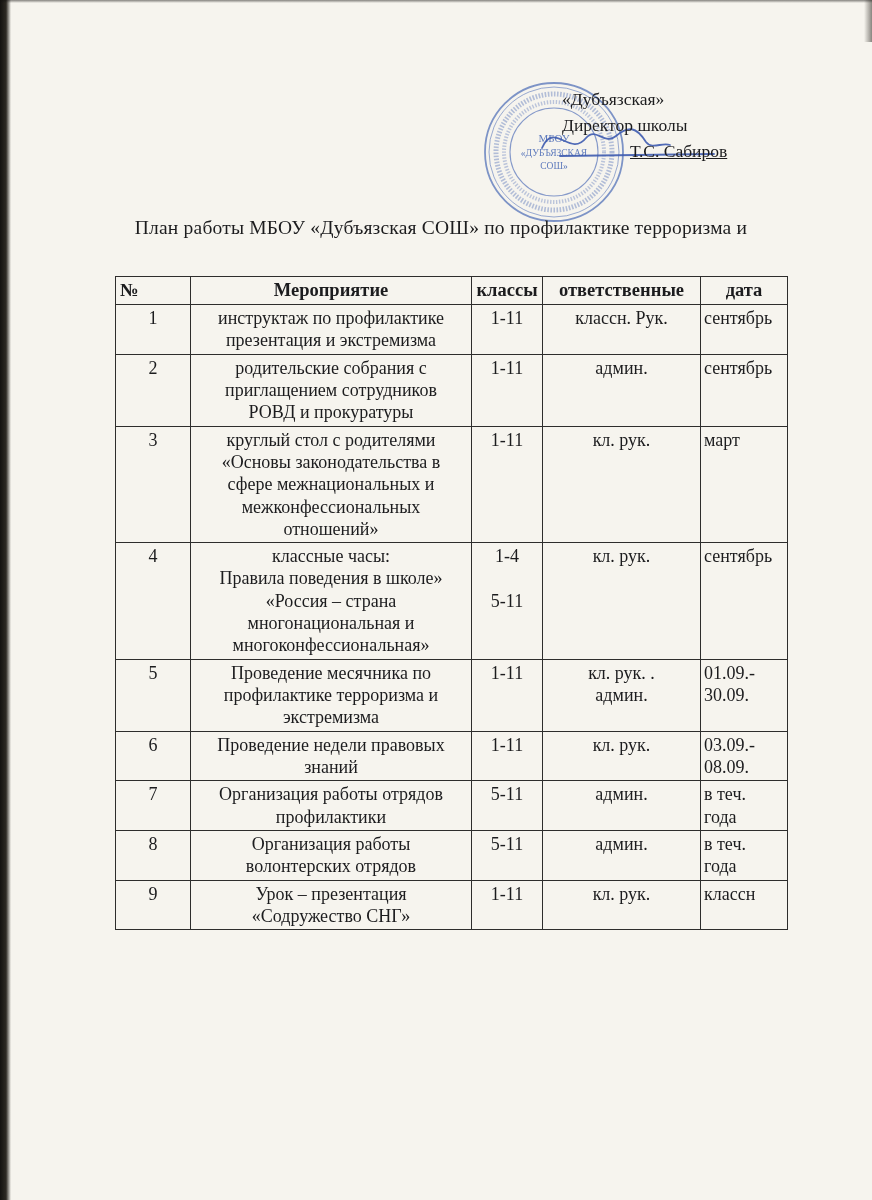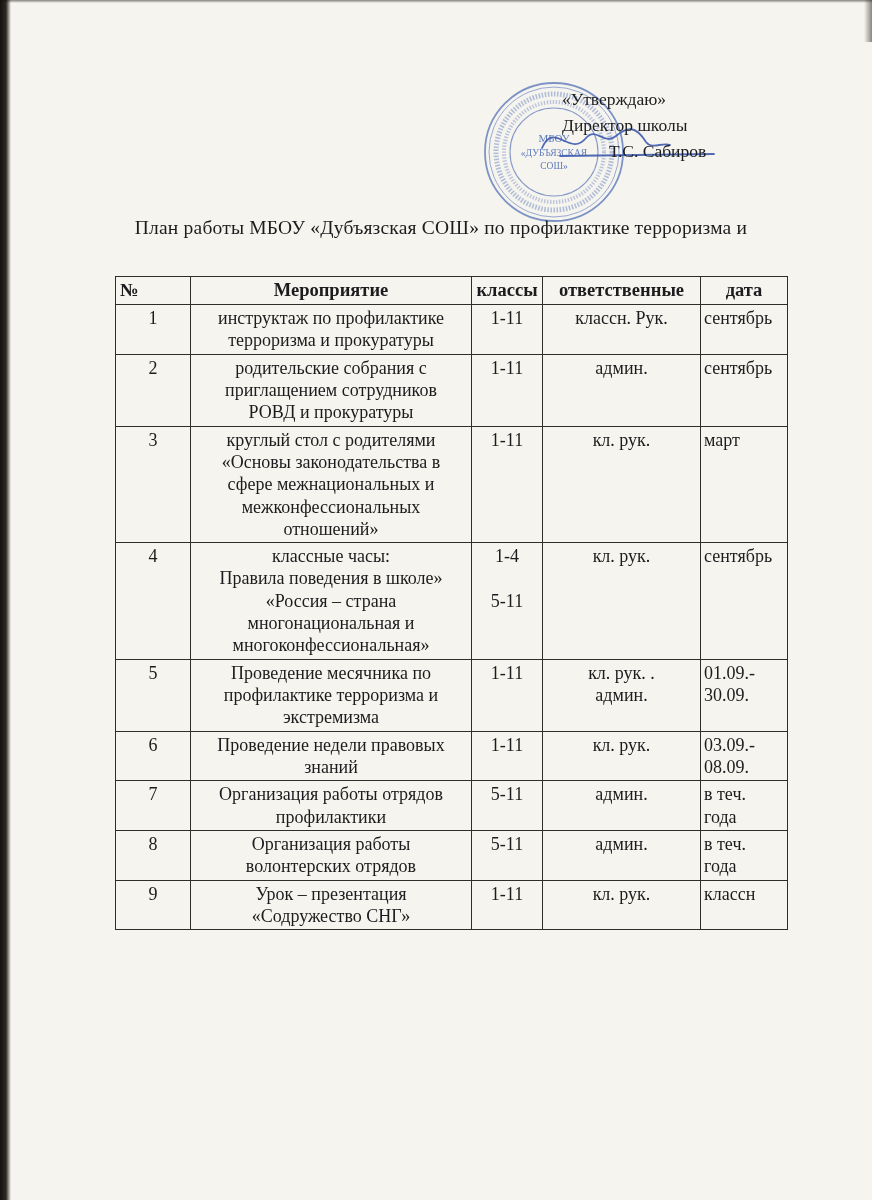--- a/index.html
+++ b/index.html
@@ -24,21 +24,21 @@
   .edge-corner-tr {
     position:absolute; right:0; top:0; width:8px; height:42px; opacity:.55;
     background:linear-gradient(270deg,#2e2a24, rgba(46,42,36,0));
   }
 
   
   .approval {
     position:absolute; left:562px; top:86px;
     font-size:17.5px; line-height:26px; white-space:nowrap;
   }
-  .approval .signatory { display:inline-block; margin-left:47px; }
+  .approval .signatory { display:inline-block; margin-left:68px;text-decoration:underline; }
 
   
   .stamp { position:absolute; left:478px; top:78px; width:152px; height:148px; opacity:.85; }
   .stamp text { font-family:"Liberation Serif",serif; fill:#4566b4; }
 
   
   .signature { position:absolute; left:520px; top:112px; width:210px; height:56px; }
 
   
   .doc-title {
@@ -90,21 +90,21 @@
   </svg>
 
   <svg class="signature" viewBox="0 0 210 56" aria-hidden="true">
     <g fill="none" stroke="#3f5cb0" stroke-width="1.8" stroke-linecap="round" opacity="0.9">
       <path d="M22 36 C 34 8, 50 46, 66 26 C 76 14, 84 34, 96 24 S 116 14, 126 30 C 132 38, 142 30, 150 33"></path>
       <path d="M40 44 L 194 42"></path>
     </g>
   </svg>
 
   <div class="approval">
-    <div>«Утверждаю»</div>
+    <div>«Дубъязская»</div>
     <div>Директор школы</div>
     <div><span class="signatory">Т.С. Сабиров</span></div>
   </div>
 
   <div class="doc-title">
     <div>План работы МБОУ «Дубъязская СОШ» по профилактике терроризма и</div>
   </div>
 
   <table class="plan">
     <colgroup>
@@ -120,21 +120,21 @@
           <th class="col1">Мероприятие</th>
           <th class="col2">классы</th>
           <th class="col3">ответственные</th>
           <th class="col4">дата</th>
         </tr>
     </thead>
     <tbody>
         <tr>
           <td class="col0">1</td>
           <td class="col1">инструктаж по профилактике
-терроризма и прокуратуры</td>
+презентация и экстремизма</td>
           <td class="col2">1-11</td>
           <td class="col3">классн. Рук.</td>
           <td class="col4">сентябрь</td>
         </tr>
         <tr>
           <td class="col0">2</td>
           <td class="col1">родительские собрания с
 приглащением сотрудников
 РОВД и прокуратуры</td>
           <td class="col2">1-11</td>

